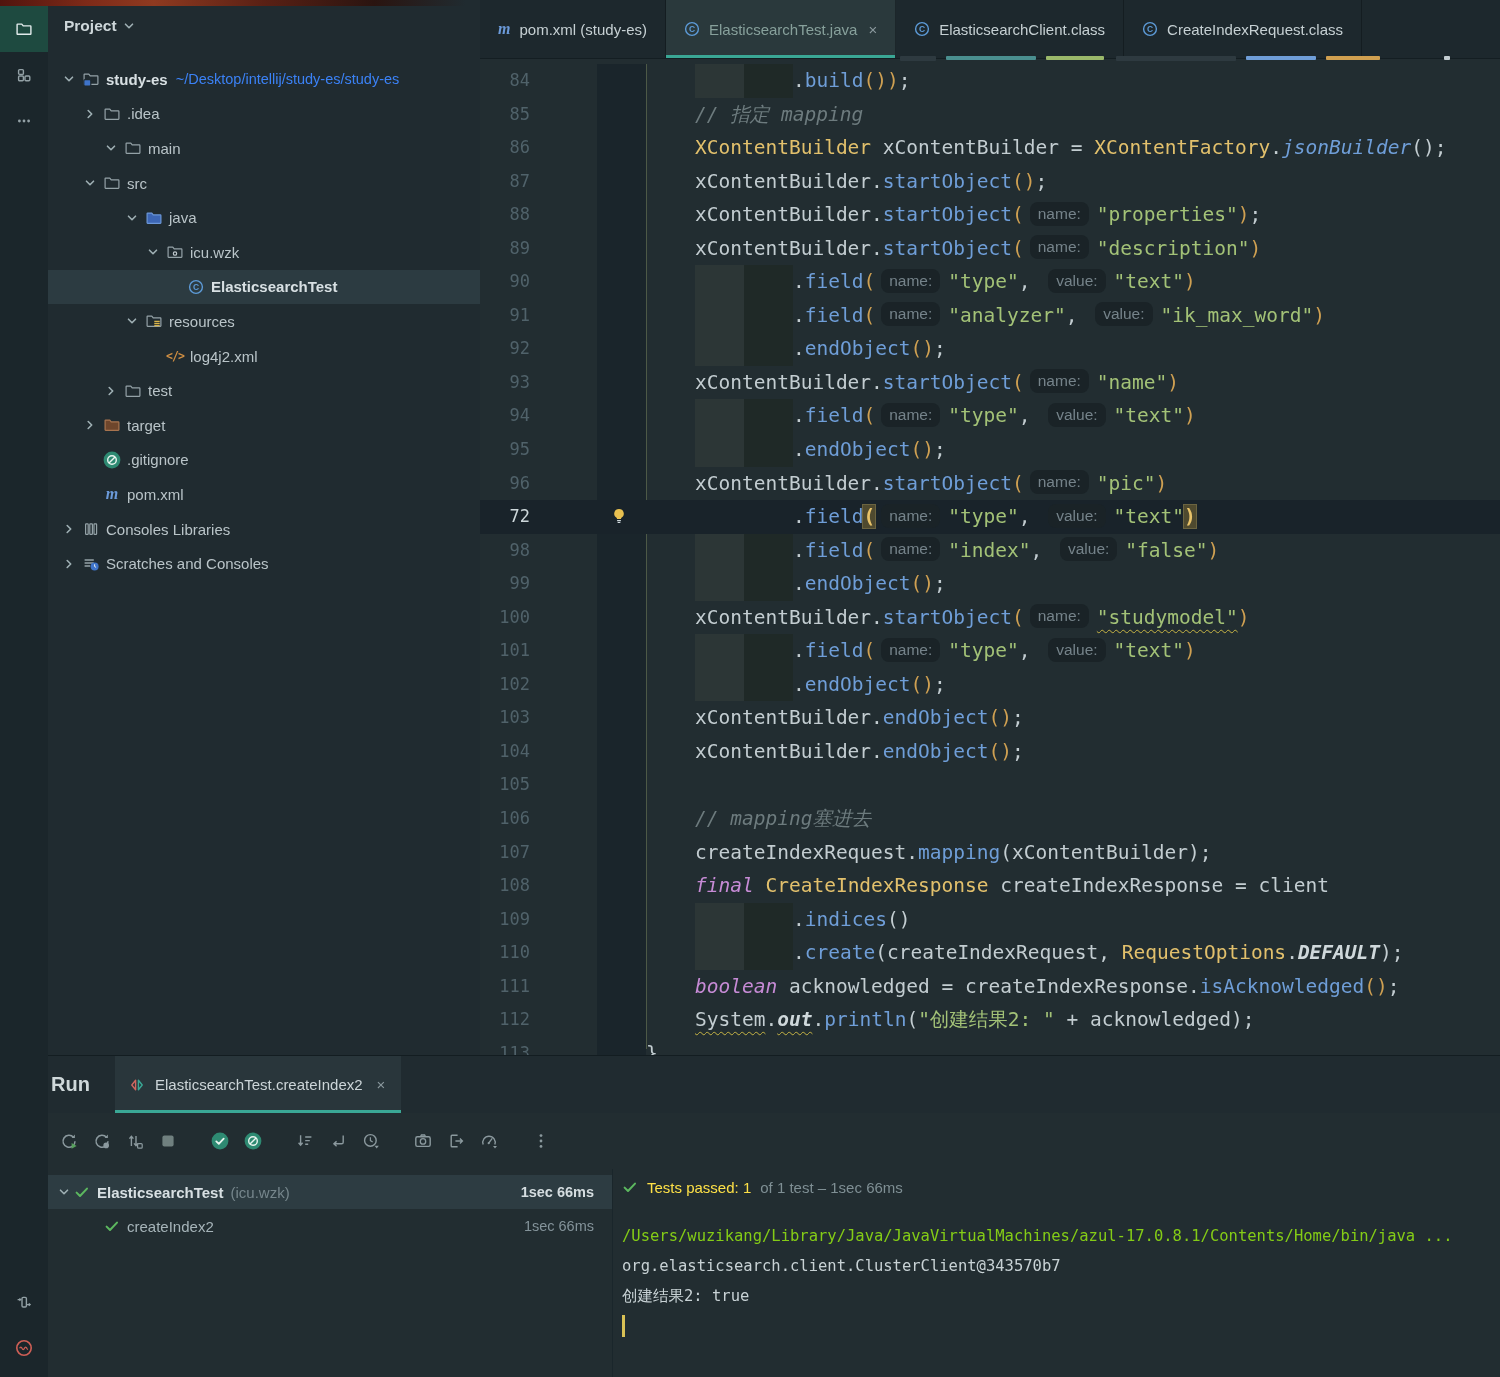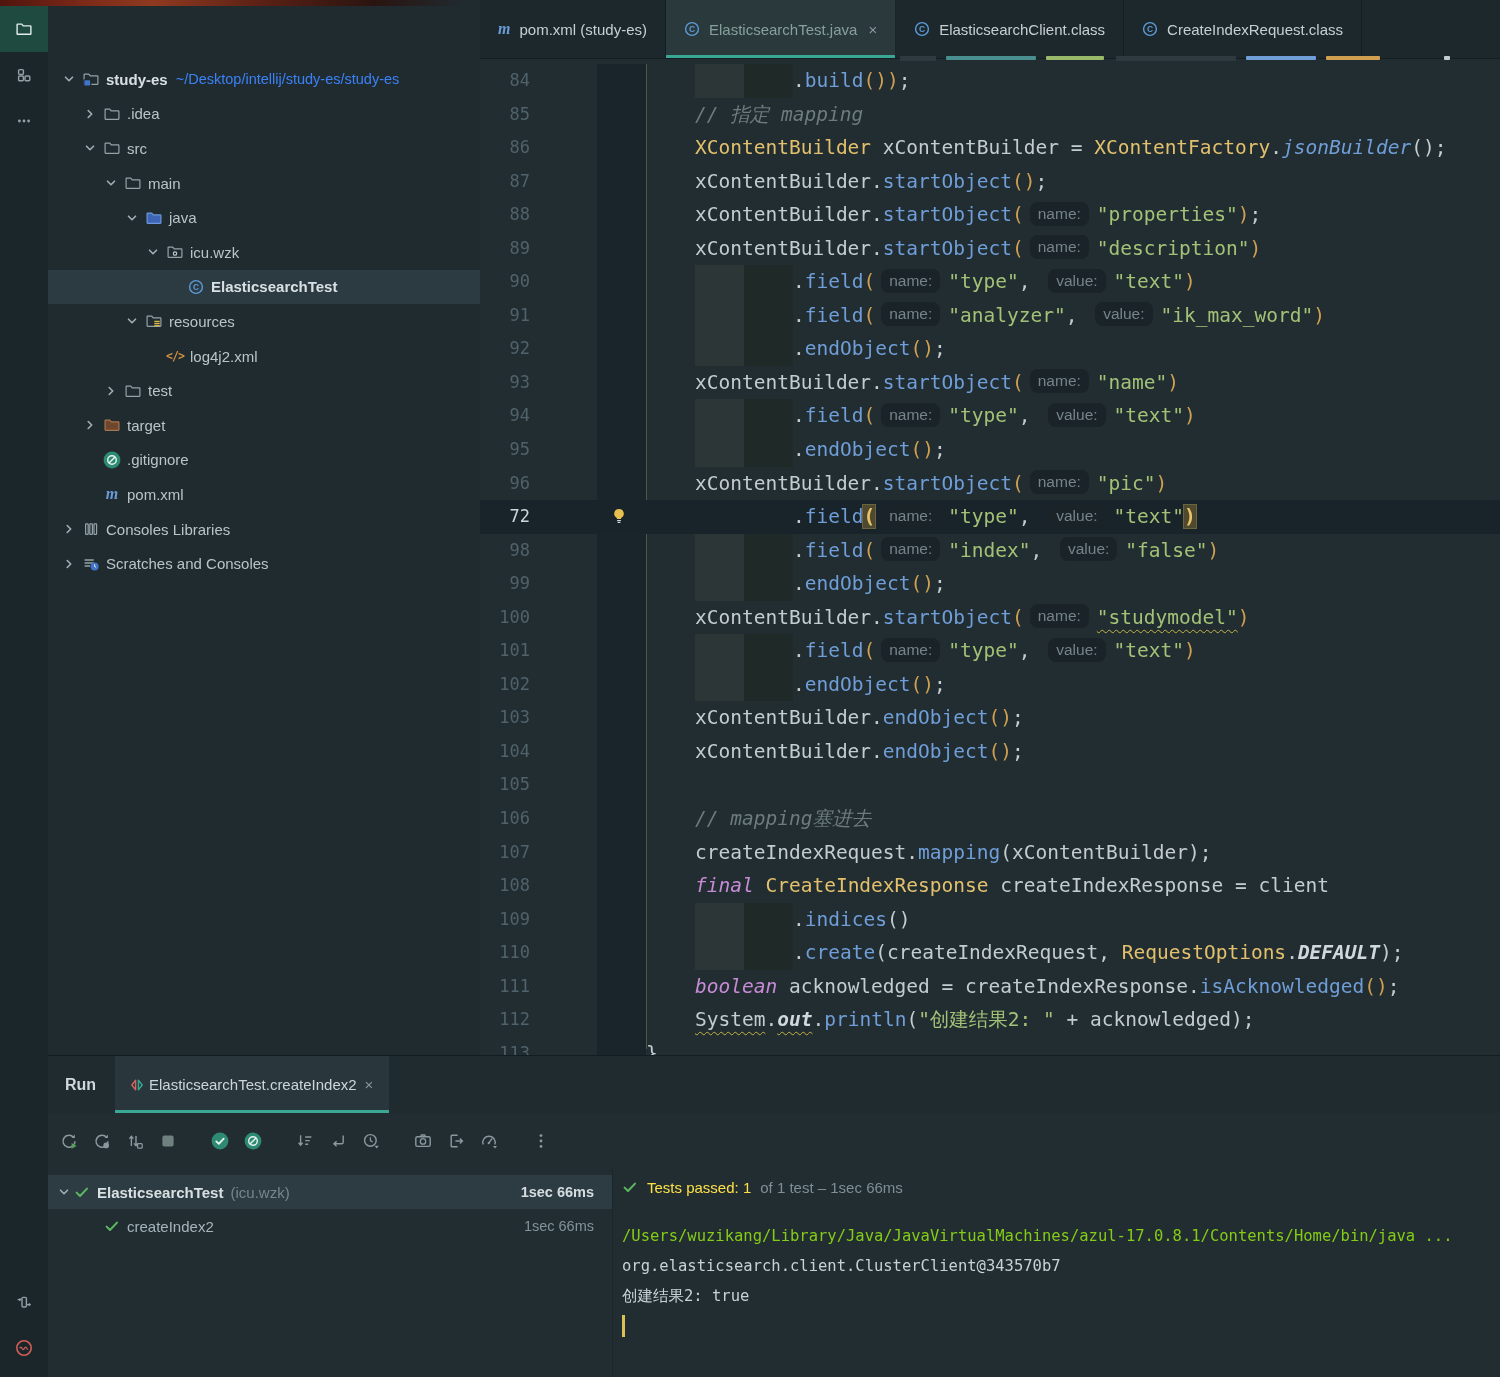--- a/index.html
+++ b/index.html
@@ -61,22 +61,22 @@
   .tk.strw{color:#a3c277;text-decoration:underline wavy rgba(205,185,70,.95) 1px;text-underline-offset:5px;}
   .tk.cmt{color:#6d7b7e;font-style:italic;}
   .tk.cnst{color:#cfd8db;font-weight:bold;font-style:italic;}
   .tk.plnw{color:#c3cdd1;text-decoration:underline wavy rgba(205,185,70,.95) 1px;text-underline-offset:5px;}
   .tk.cnstw{color:#cfd8db;font-weight:bold;font-style:italic;text-decoration:underline wavy rgba(205,185,70,.95) 1px;text-underline-offset:5px;}
   .tk.hint{display:inline-block;background:#1a2327;color:#75838a;border-radius:8px;font-family:"Liberation Sans",sans-serif;
            font-size:15.5px;line-height:24px;height:24px;padding:0 8px;margin:0 8px 0 6px;vertical-align:middle;position:relative;top:-2px;}
   
   .rpanel{position:absolute;left:48px;top:1055px;width:1452px;height:322px;background:#222d31;border-top:1px solid #131d21;}
   .rtabs{position:absolute;left:0;top:0;right:0;height:57px;background:#202b30;display:flex;align-items:center;}
-  .rlabel{font-weight:bold;font-size:16px;color:#cfd8da;margin-left:17px;}
-  .rtab{position:absolute;left:67px;top:0;height:57px;display:flex;align-items:center;gap:4px;background:#29363b;padding:0 16px 0 14px;font-size:15px;color:#ccd5d8;}
+  .rlabel{font-weight:bold;font-size:20px;color:#cfd8da;margin-left:3px;}
+  .rtab{position:absolute;left:67px;top:0;height:57px;display:flex;align-items:center;gap:10px;background:#29363b;padding:0 16px 0 14px;font-size:15px;color:#ccd5d8;}
   .rtab::after{content:"";position:absolute;left:0;right:0;bottom:0;height:3px;background:#3aa795;}
   .rtab .x{color:#8b999e;margin-left:4px;}
   .rtools{position:absolute;left:0;top:57px;right:0;height:56px;display:flex;align-items:center;}
   .rtool{width:24px;height:24px;margin-left:9px;display:flex;align-items:center;justify-content:center;color:#8b999e;}
   .rtool.gap{margin-left:28px;}
   .rcontent{position:absolute;left:0;top:113px;right:0;bottom:0;}
   .ttree{position:absolute;left:0;top:0;width:564px;bottom:0;border-right:1px solid #1a262b;}
   .ttrow{position:relative;height:34px;display:flex;align-items:center;font-size:15px;}
   .ttrow.sel{background:#2d3c42;}
   .ttrow .time{position:absolute;right:18px;color:#84939a;font-size:14.5px;}
@@ -139,20 +139,28 @@
             <svg width="18" height="18" viewBox="0 0 18 18">
               <circle cx="9" cy="9" r="7.2" fill="none" stroke="#cf5f56" stroke-width="1.6"></circle>
               <path d="M4.6 9.3c.8-1.7 1.7-1.7 2.4 0 .8 1.7 1.7 1.7 2.4 0 .8-1.7 1.7-1.7 2.4 0 .4.8.8 1.1 1.2 1" fill="none" stroke="#cf5f56" stroke-width="1.3"></path>
             </svg>
           </span>
         </div>
       </div>
   </div>
 
   <div class="ppanel">
+    <div class="ppanel-h">
+      <span class="t">Project</span>
+      <span id="ph-chev">
+          <svg width="16" height="16" viewBox="0 0 16 16">
+            <path d="M4.5 6.2 8 9.7l3.5-3.5" fill="none" stroke="#9fb0b4" stroke-width="1.6" stroke-linecap="round" stroke-linejoin="round"></path>
+          </svg>
+        </span>
+    </div>
     <div class="tree" id="ptree">
         <div class="trow" style="padding-left: 10px;">
           <span class="chev">
             <svg width="16" height="16" viewBox="0 0 16 16">
               <path d="M4.5 6.2 8 9.7l3.5-3.5" fill="none" stroke="#9fb0b4" stroke-width="1.6" stroke-linecap="round" stroke-linejoin="round"></path>
             </svg>
           </span>
           <span class="ticon">
             <svg width="16" height="16" viewBox="0 0 16 16">
               <path d="M1.6 3.1h4.2l1.4 1.8h7.2c.3 0 .5.2.5.5v7.4c0 .3-.2.5-.5.5H1.6a.5.5 0 0 1-.5-.5V3.6c0-.3.2-.5.5-.5z" fill="none" stroke="#94a2a7" stroke-width="1.2" stroke-linejoin="round"></path>
@@ -168,45 +176,45 @@
               <path d="M6.2 4.5 9.7 8l-3.5 3.5" fill="none" stroke="#9fb0b4" stroke-width="1.6" stroke-linecap="round" stroke-linejoin="round"></path>
             </svg>
           </span>
           <span class="ticon">
             <svg width="16" height="16" viewBox="0 0 16 16">
               <path d="M1.6 3.1h4.2l1.4 1.8h7.2c.3 0 .5.2.5.5v7.4c0 .3-.2.5-.5.5H1.6a.5.5 0 0 1-.5-.5V3.6c0-.3.2-.5.5-.5z" fill="none" stroke="#94a2a7" stroke-width="1.2" stroke-linejoin="round"></path>
             </svg>
           </span>
           <span class="lbl">.idea</span>
         </div>
+        <div class="trow" style="padding-left: 52px;">
+          <span class="chev">
+            <svg width="16" height="16" viewBox="0 0 16 16">
+              <path d="M4.5 6.2 8 9.7l3.5-3.5" fill="none" stroke="#9fb0b4" stroke-width="1.6" stroke-linecap="round" stroke-linejoin="round"></path>
+            </svg>
+          </span>
+          <span class="ticon">
+            <svg width="16" height="16" viewBox="0 0 16 16">
+              <path d="M1.6 3.1h4.2l1.4 1.8h7.2c.3 0 .5.2.5.5v7.4c0 .3-.2.5-.5.5H1.6a.5.5 0 0 1-.5-.5V3.6c0-.3.2-.5.5-.5z" fill="none" stroke="#94a2a7" stroke-width="1.2" stroke-linejoin="round"></path>
+            </svg>
+          </span>
+          <span class="lbl">main</span>
+        </div>
         <div class="trow" style="padding-left: 31px;">
           <span class="chev">
             <svg width="16" height="16" viewBox="0 0 16 16">
               <path d="M4.5 6.2 8 9.7l3.5-3.5" fill="none" stroke="#9fb0b4" stroke-width="1.6" stroke-linecap="round" stroke-linejoin="round"></path>
             </svg>
           </span>
           <span class="ticon">
             <svg width="16" height="16" viewBox="0 0 16 16">
               <path d="M1.6 3.1h4.2l1.4 1.8h7.2c.3 0 .5.2.5.5v7.4c0 .3-.2.5-.5.5H1.6a.5.5 0 0 1-.5-.5V3.6c0-.3.2-.5.5-.5z" fill="none" stroke="#94a2a7" stroke-width="1.2" stroke-linejoin="round"></path>
             </svg>
           </span>
           <span class="lbl">src</span>
-        </div>
-        <div class="trow" style="padding-left: 52px;">
-          <span class="chev">
-            <svg width="16" height="16" viewBox="0 0 16 16">
-              <path d="M4.5 6.2 8 9.7l3.5-3.5" fill="none" stroke="#9fb0b4" stroke-width="1.6" stroke-linecap="round" stroke-linejoin="round"></path>
-            </svg>
-          </span>
-          <span class="ticon">
-            <svg width="16" height="16" viewBox="0 0 16 16">
-              <path d="M1.6 3.1h4.2l1.4 1.8h7.2c.3 0 .5.2.5.5v7.4c0 .3-.2.5-.5.5H1.6a.5.5 0 0 1-.5-.5V3.6c0-.3.2-.5.5-.5z" fill="none" stroke="#94a2a7" stroke-width="1.2" stroke-linejoin="round"></path>
-            </svg>
-          </span>
-          <span class="lbl">main</span>
         </div>
         <div class="trow" style="padding-left: 73px;">
           <span class="chev">
             <svg width="16" height="16" viewBox="0 0 16 16">
               <path d="M4.5 6.2 8 9.7l3.5-3.5" fill="none" stroke="#9fb0b4" stroke-width="1.6" stroke-linecap="round" stroke-linejoin="round"></path>
             </svg>
           </span>
           <span class="ticon">
             <svg width="16" height="16" viewBox="0 0 16 16">
               <path d="M1.6 3.1h4.2l1.4 1.8h7.2c.3 0 .5.2.5.5v7.4c0 .3-.2.5-.5.5H1.6a.5.5 0 0 1-.5-.5V3.6c0-.3.2-.5.5-.5z" fill="#3c66b5" stroke="#6b97d8" stroke-width="1.2" stroke-linejoin="round"></path>

